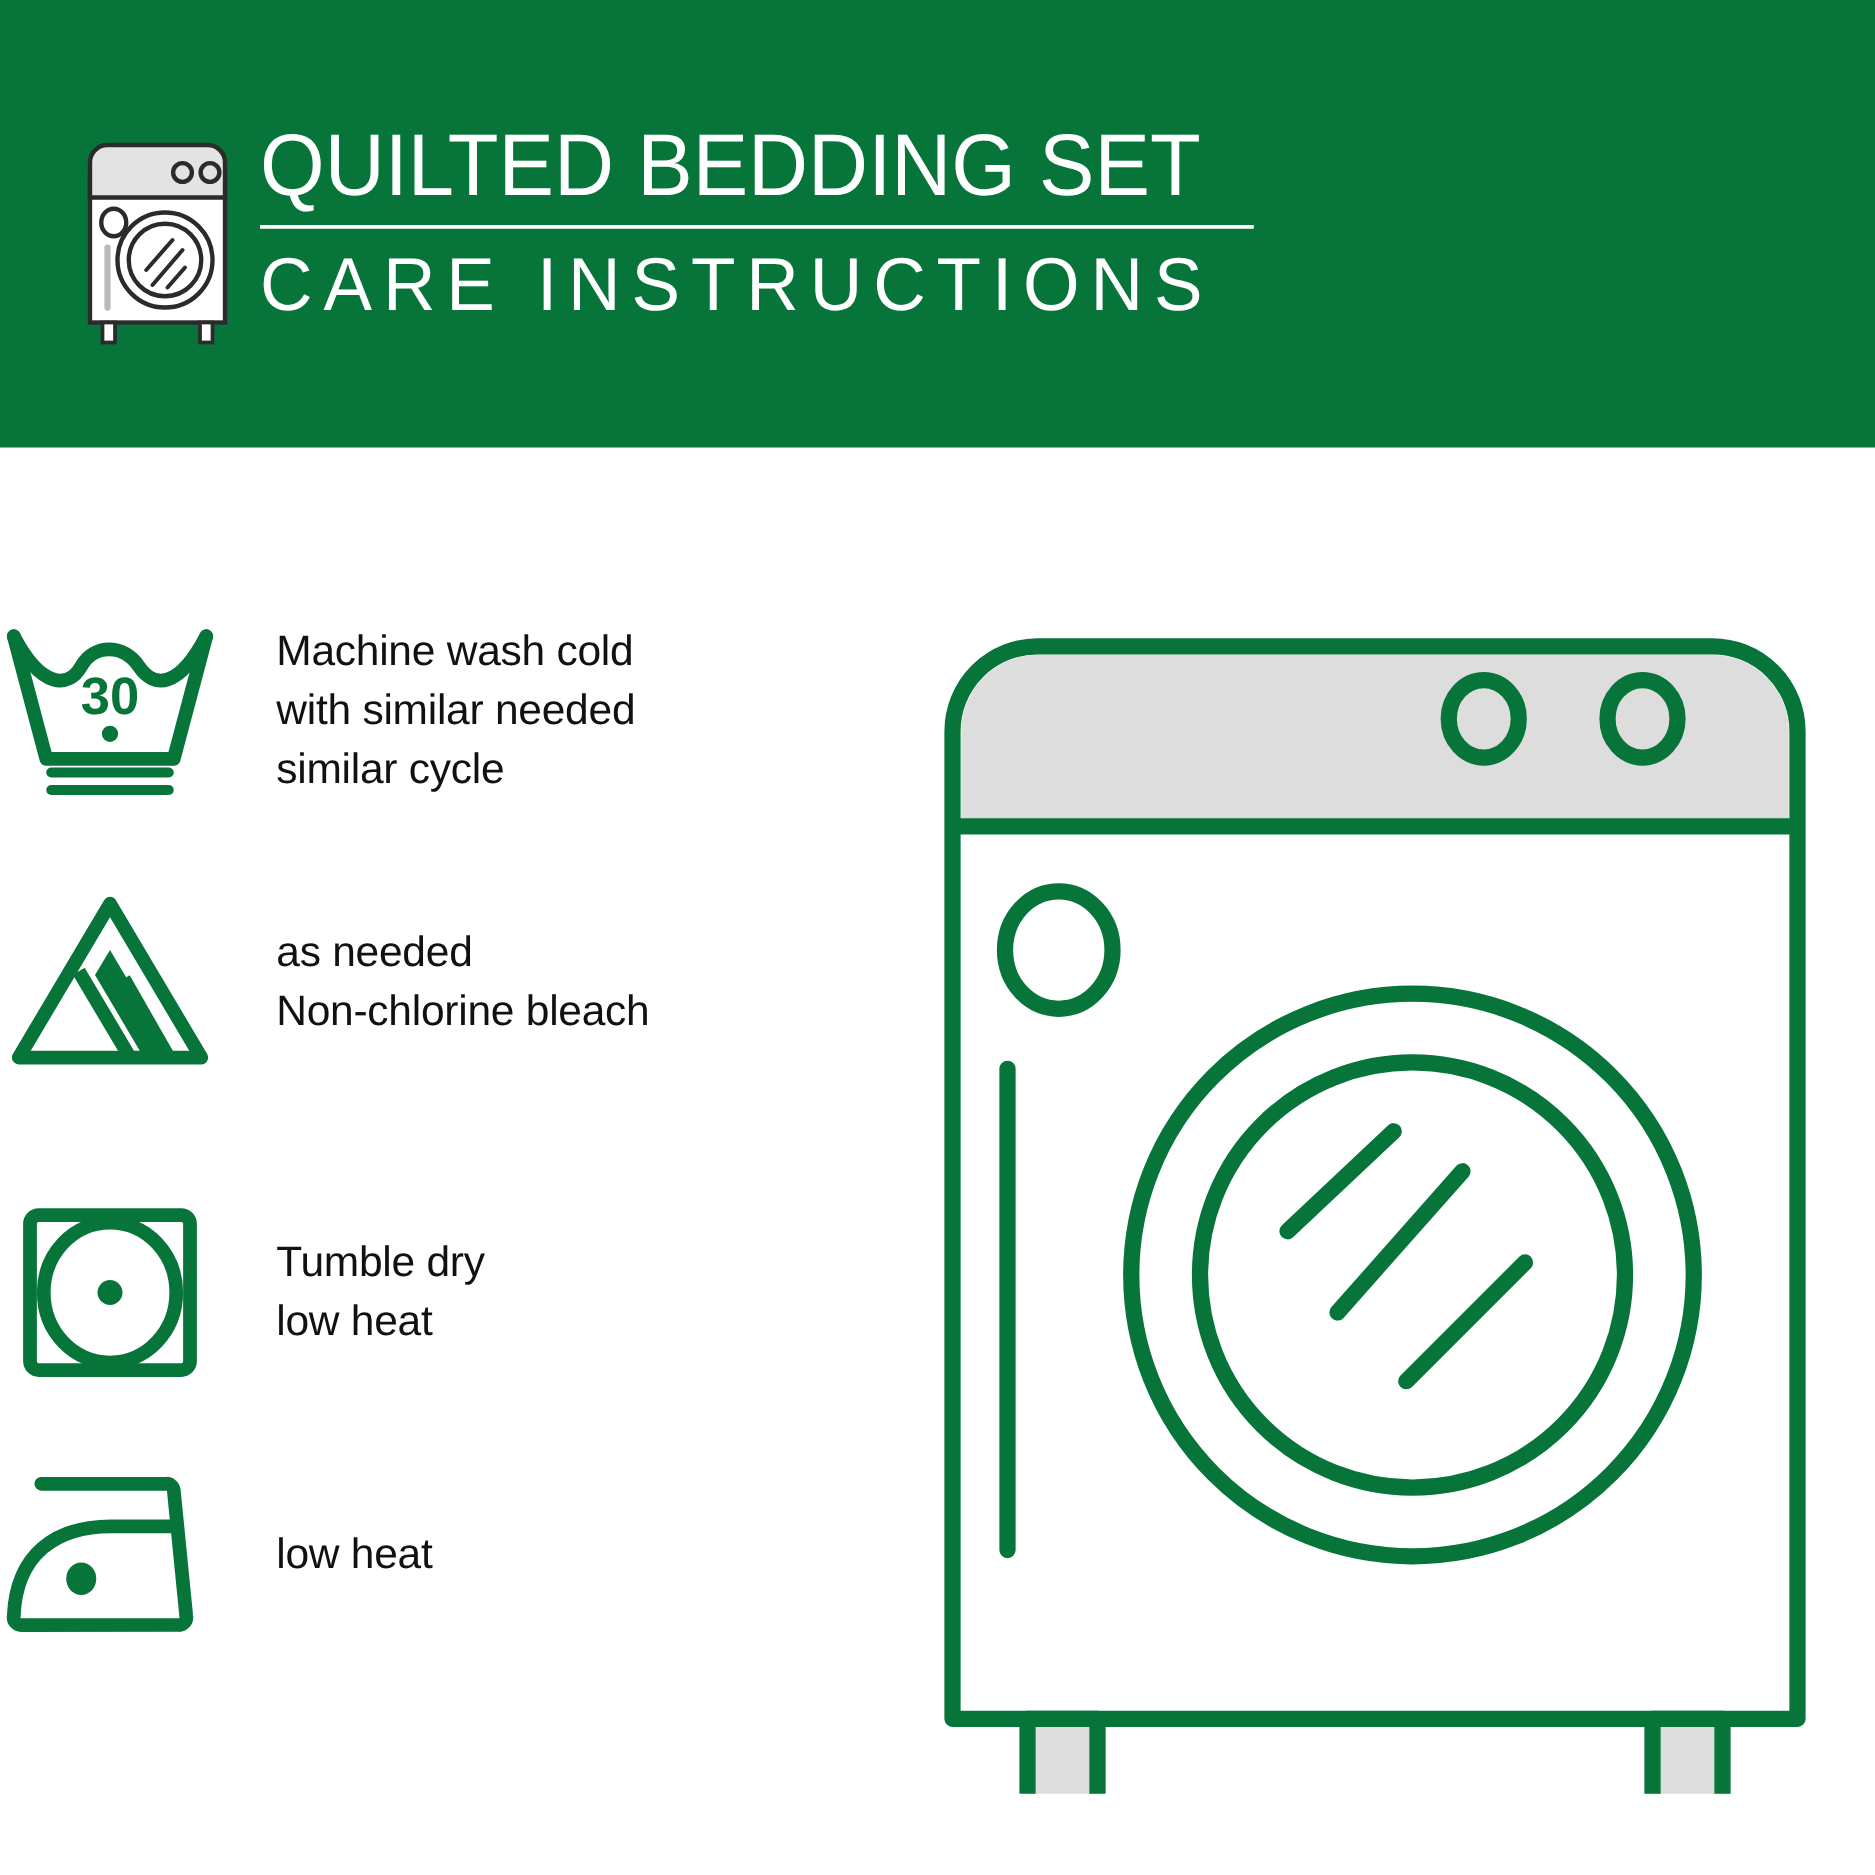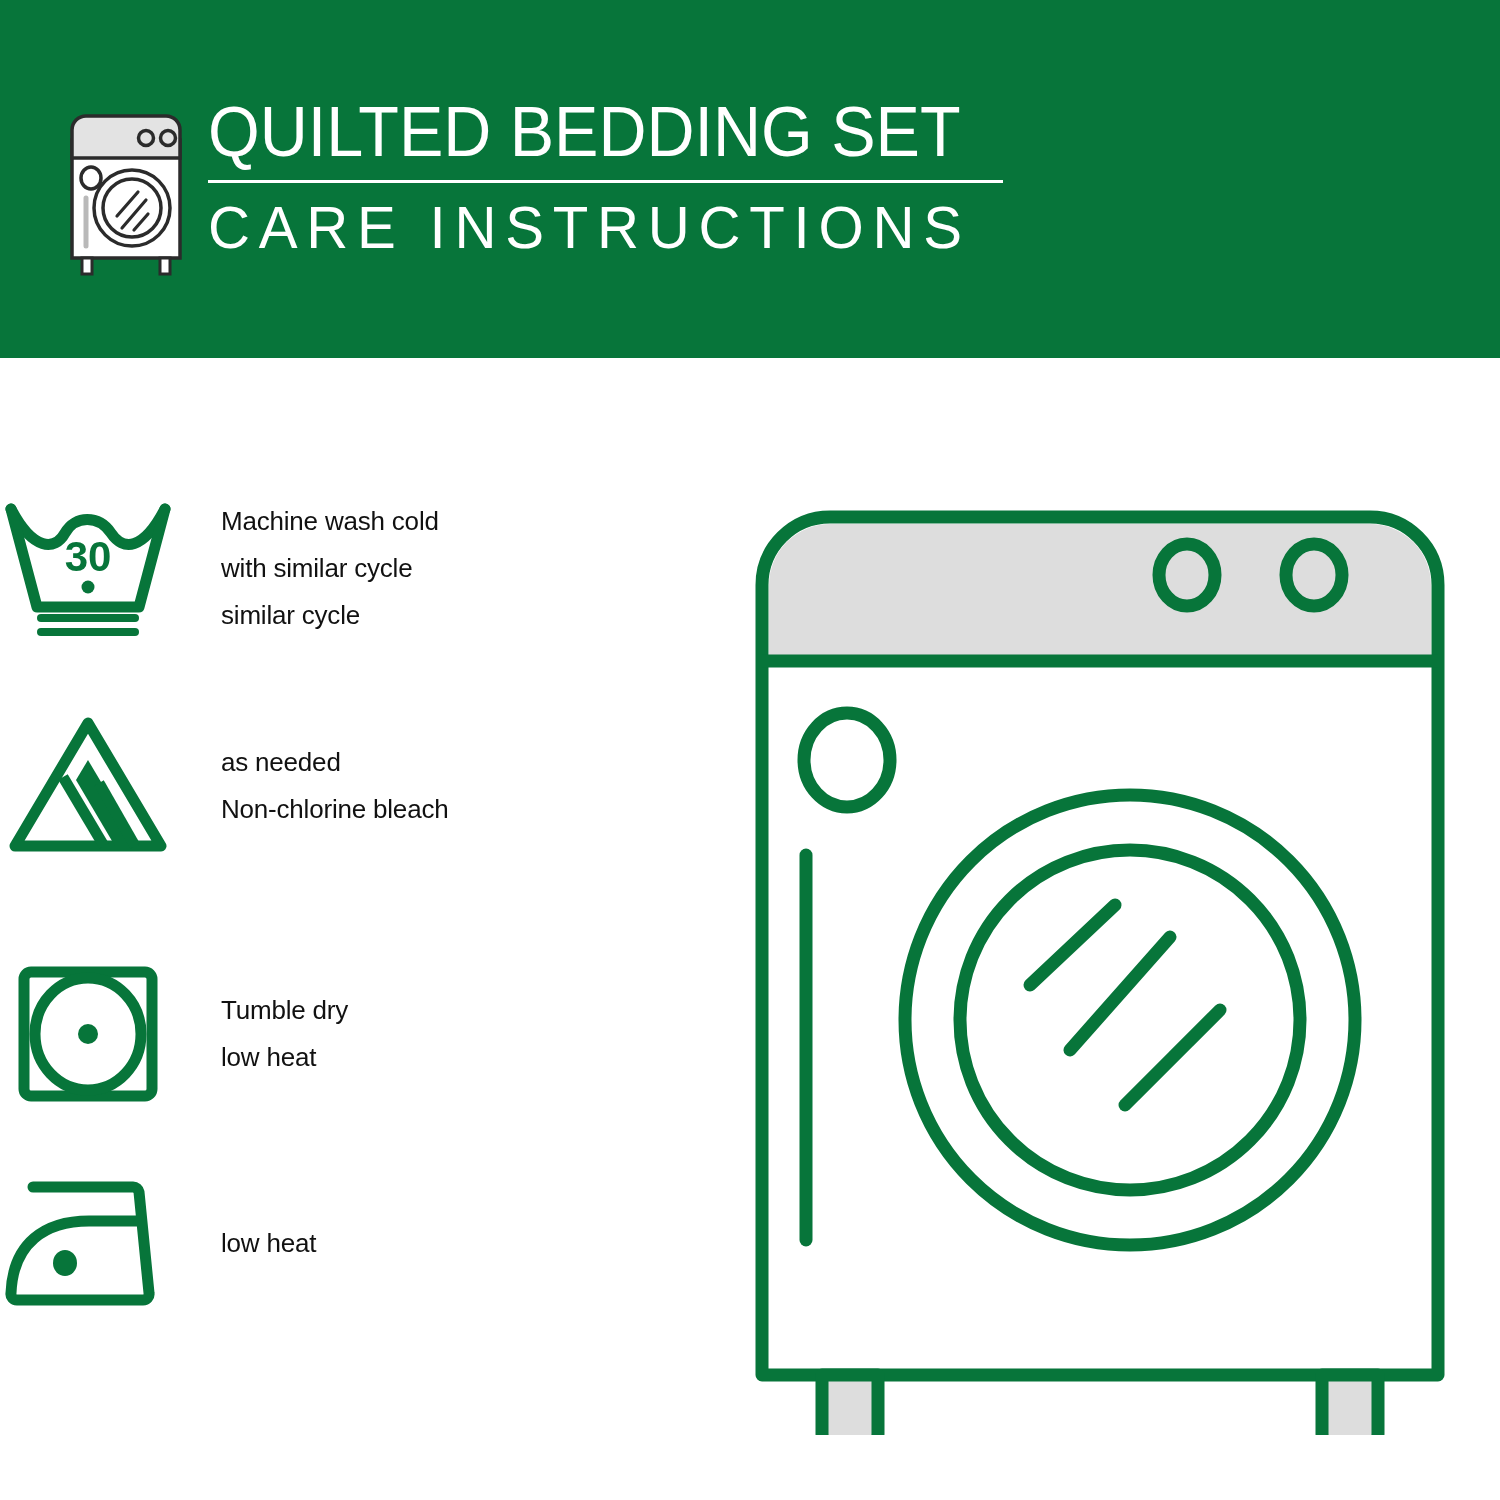--- a/index.html
+++ b/index.html
@@ -96,21 +96,21 @@
   .care-symbol {
     flex: 0 0 auto;
     width: 175px;
     display: flex;
     justify-content: center;
     align-items: center;
   }
   .care-label {
     flex: 1 1 auto;
     color: #111111;
-    font-size: 26px;
+    font-size: 34px;
     line-height: 47px;
     font-weight: 400;
     margin-left: 30px;
     letter-spacing: -0.2px;
   }
   #row-wash   { top: 140px; }
   #row-bleach { top: 355px; }
   #row-dry    { top: 606px; }
   #row-iron   { top: 815px; }
 
@@ -173,21 +173,21 @@
           <text x="85" y="72" text-anchor="middle" font-family="'Liberation Sans', sans-serif" font-size="42" font-weight="bold" fill="#07753A">30</text>
 
           <circle cx="85" cy="88" r="6.5" fill="#07753A"></circle>
 
           <rect x="34" y="115" width="102" height="8" rx="4" fill="#07753A"></rect>
           <rect x="34" y="129" width="102" height="8" rx="4" fill="#07753A"></rect>
         </svg>
       </div>
       <div class="care-label">
         <div>Machine wash cold</div>
-        <div>with similar cycle</div>
+        <div>with similar needed</div>
         <div>similar cycle</div>
       </div>
     </div>
 
     <div class="care-row" id="row-bleach">
       <div class="care-symbol">
         <svg width="170" height="145" viewBox="0 0 170 145">
 
           <path d="M85 10 L 158 133 L 12 133 Z" fill="none" stroke="#07753A" stroke-width="11" stroke-linejoin="round"></path>
 

